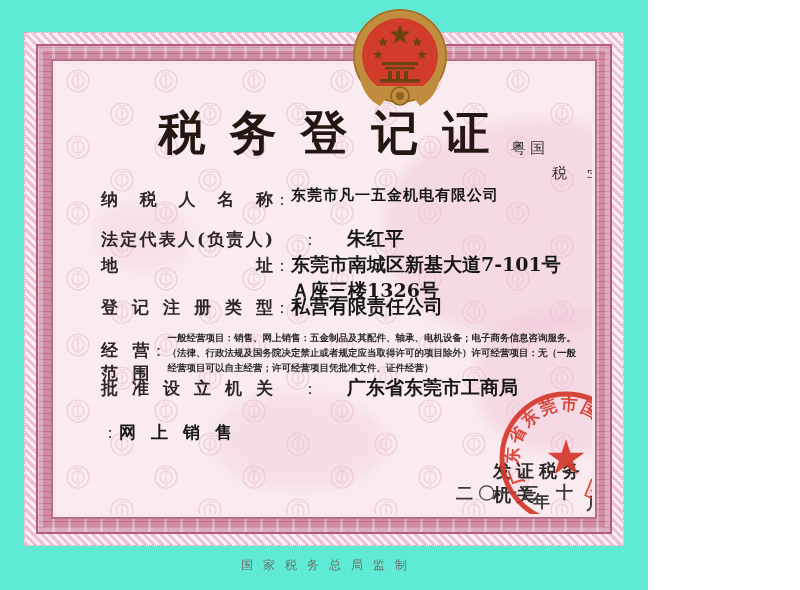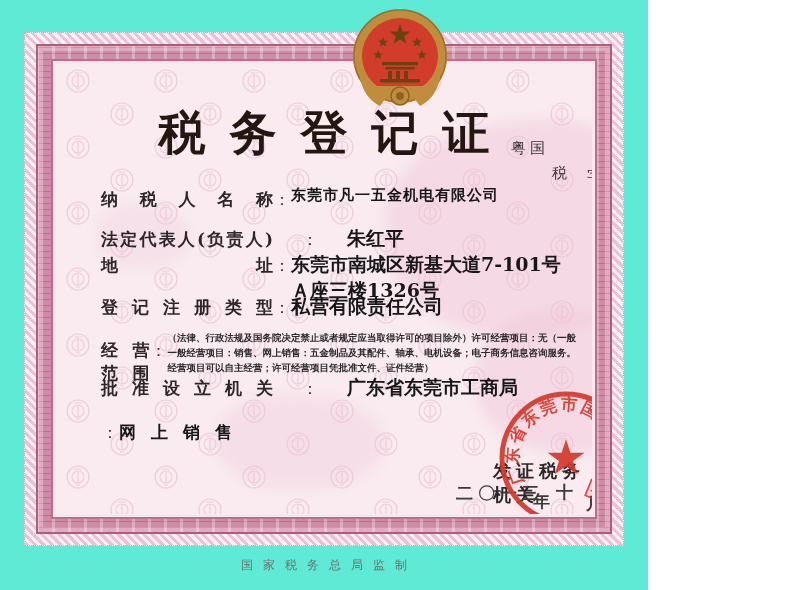--- a/index.html
+++ b/index.html
@@ -127,22 +127,22 @@
         </div>
         <div class="row" style="top:232px;">
           <span class="lbl">登记注册类型</span>
           <span class="colon">：</span>
           <span class="val">私营有限责任公司</span>
         </div>
         <div class="row row-scope" style="top:266px;">
           <span class="lbl">经营范围</span>
           <span class="colon" style="margin-top:11px;">：</span>
           <span class="scope-lines">
+            <div>一般经营项目：销售、网上销售：五金制品及其配件、轴承、电机设备；电子商务信息咨询服务。</div>
             <div>（法律、行政法规及国务院决定禁止或者规定应当取得许可的项目除外）许可经营项目：无（一般</div>
-            <div>一般经营项目：销售、网上销售：五金制品及其配件、轴承、电机设备；电子商务信息咨询服务。</div>
             <div>经营项目可以自主经营；许可经营项目凭批准文件、证件经营）</div>
           </span>
         </div>
         <div class="row" style="top:313px;gap:28px;">
           <span class="lbl">批准设立机关</span>
           <span class="colon">：</span>
           <span class="val">广东省东莞市工商局</span>
         </div>
         <div class="row row-withhold" style="top:357px;">
           <span class="colon">：</span>

